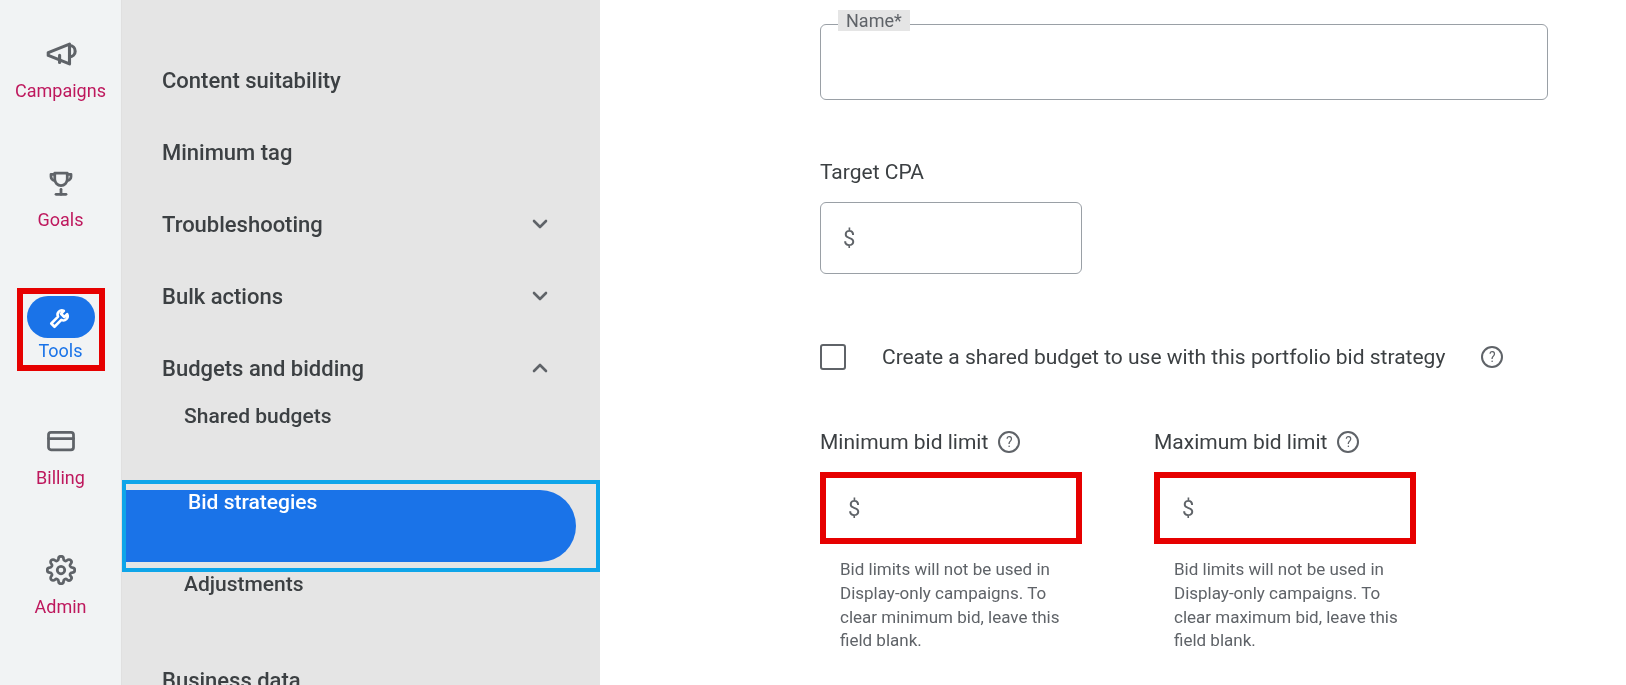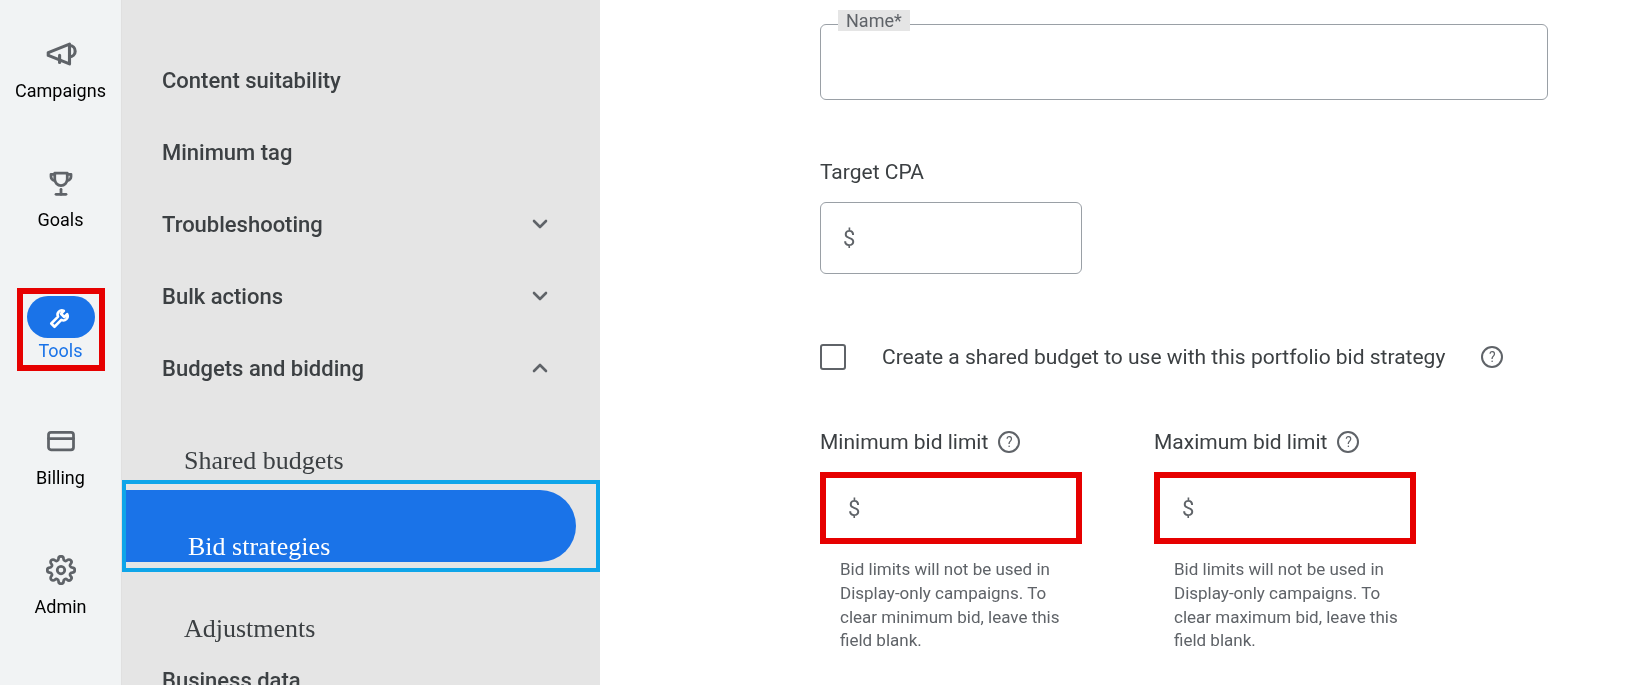--- a/index.html
+++ b/index.html
@@ -41,21 +41,21 @@
   }
   .rail-icon.pill {
     width: 68px;
     height: 42px;
     border-radius: 22px;
     background: #1a73e8;
     color: #fff;
   }
   .rail-label {
     font-size: 18px;
-    color: #000000;
+    color: #be185d;
     margin-top: 2px;
   }
   .rail-label.active { color: #1a73e8; }
   .highlight-box {
     border: 6px solid #e60000;
     padding: 2px 4px 4px 4px;
     display: flex;
     flex-direction: column;
     align-items: center;
   }
@@ -71,28 +71,27 @@
     justify-content: space-between;
     padding: 0 48px 0 40px;
     height: 72px;
     font-size: 22px;
     font-weight: 500;
     color: #3c4043;
     cursor: pointer;
   }
   .panel-subitem {
     display: flex;
-    align-items: flex-end;
+    align-items: flex-start;
     padding-left: 62px;
     height: 72px;
-    font-size: 26px;
+    font-size: 21px;
     font-weight: 500;
     color: #3c4043;
     cursor: pointer;
-    font-family: Liberation Serif, serif;
   }
   .panel-subitem.active {
     background: #1a73e8;
     color: #fff;
     border-radius: 0 36px 36px 0;
     margin-right: 20px;
   }
   .highlight-box-wide {
     border: 4px solid #0ea5e9;
     margin-top: 4px;

